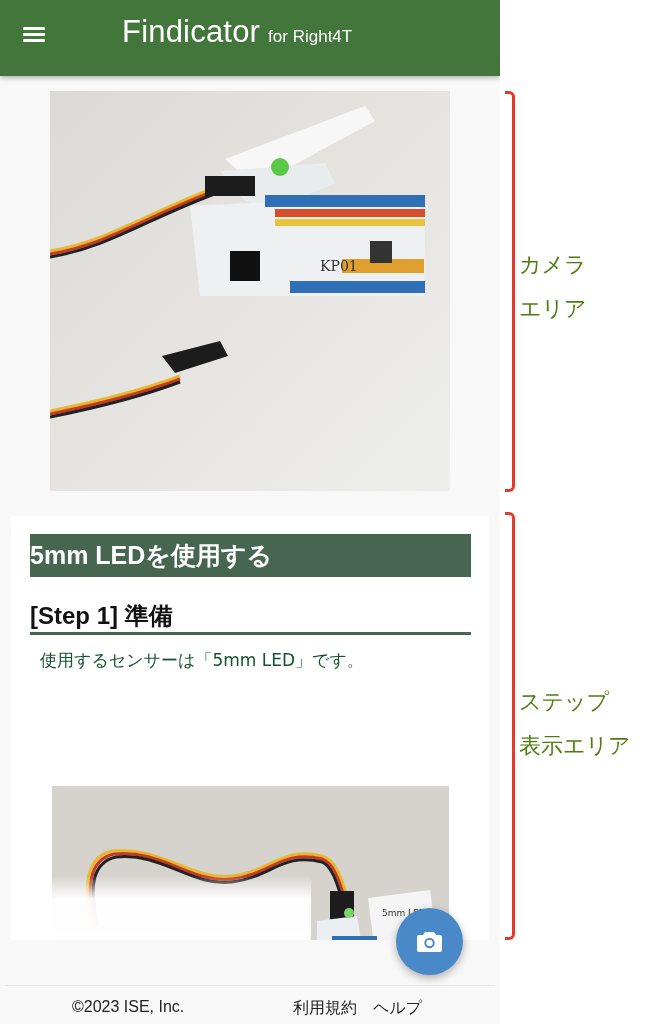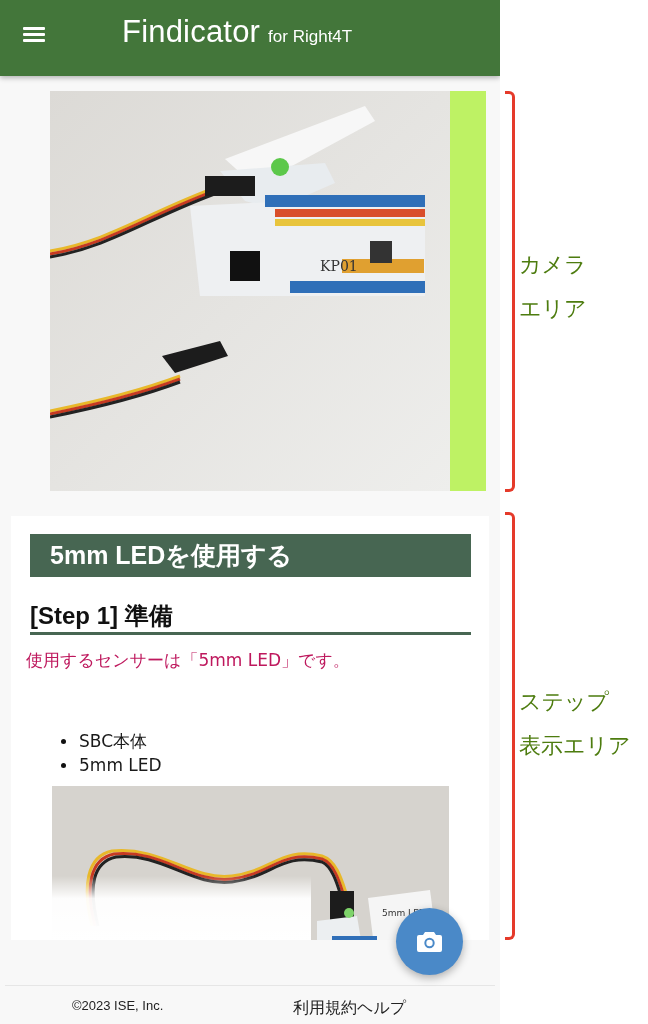--- a/index.html
+++ b/index.html
@@ -12,46 +12,46 @@
     box-shadow: 0 2px 5px rgba(0,0,0,0.28); z-index: 5; }
   .menu-btn { position: absolute; left: 16px; top: 18px; width: 36px; height: 32px; cursor: pointer; }
   .menu-btn span { position: absolute; left: 7px; width: 22px; height: 2.6px; background: #fff; border-radius: 1px; }
   .menu-btn span:nth-child(1) { top: 9px; }
   .menu-btn span:nth-child(2) { top: 15px; }
   .menu-btn span:nth-child(3) { top: 21px; }
   .app-title { position: absolute; left: 122px; top: 14px; color: #fff; white-space: nowrap; }
   .app-title .main { font-family: "Liberation Sans", sans-serif; font-size: 31px; letter-spacing: 0.2px; }
   .app-title .sub { font-family: "Liberation Sans", sans-serif; font-size: 17px; margin-left: 8px; }
 
-  .camera-area { position: absolute; left: 50px; top: 91px; width: 436px; height: 400px; background: #bef264; overflow: hidden; }
+  .camera-area { position: absolute; left: 50px; top: 91px; width: 400px; height: 400px; background: #bef264; overflow: hidden; }
   .camera-area svg { display: block; }
 
   .step-card { position: absolute; left: 11px; top: 516px; width: 478px; height: 424px; background: #ffffff; overflow: hidden; }
   .step-title { position: absolute; left: 19px; top: 18px; width: 441px; height: 43px; background: #476652;
-    color: #fff; font-family: "Liberation Sans", sans-serif; font-weight: bold; font-size: 25px; line-height: 43px; padding-left: 20px; }
+    color: #fff; font-family: "Liberation Sans", sans-serif; font-weight: bold; font-size: 25px; line-height: 43px; padding-left: 0; }
   .step-heading { position: absolute; left: 19px; top: 84px; width: 441px; font-family: "Liberation Sans", sans-serif; font-weight: bold; font-size: 24px; color: #111; }
   .step-rule { position: absolute; left: 19px; top: 116px; width: 441px; height: 3px; background: #476652; }
-  .step-text { position: absolute; left: 15px; top: 130px; width: 440px; font-size: 17px; line-height: 29px; color: #be185d; }
+  .step-text { position: absolute; left: 29px; top: 130px; width: 440px; font-size: 17px; line-height: 29px; color: #14532d; }
   .step-list { position: absolute; left: 50px; top: 213px; list-style: none; font-size: 17px; line-height: 24px; }
   .step-list li { position: relative; padding-left: 18px; }
   .step-list li::before { content: ""; position: absolute; left: 0; top: 10px; width: 5px; height: 5px; border-radius: 50%; background: #111; }
   .step-image { position: absolute; left: 41px; top: 270px; width: 397px; height: 160px; background: #d4d0cb; overflow: hidden; }
   .step-fade { position: absolute; left: 0; top: 360px; width: 300px; height: 64px;
     background: linear-gradient(to bottom, rgba(255,255,255,0) 0%, rgba(255,255,255,0.95) 35%, #fff 100%); }
   .step-hint { position: absolute; left: 6px; top: 404px; font-size: 11px; color: #d9534f; white-space: nowrap; }
 
   .fab { position: absolute; left: 396px; top: 908px; width: 67px; height: 67px; border-radius: 50%; background: #4a89c8;
     box-shadow: 0 3px 8px rgba(0,0,0,0.3); cursor: pointer; z-index: 6; }
   .fab svg { position: absolute; left: 21px; top: 22px; }
 
   .footer-rule { position: absolute; left: 5px; top: 985px; width: 490px; height: 1px; background: #e6e6e6; }
-  .footer-copy { position: absolute; left: 72px; top: 998px; font-family: "Liberation Sans", sans-serif; font-size: 13px; color: #222; }
+  .footer-copy { position: absolute; left: 72px; top: 998px; font-family: "Liberation Sans", sans-serif; font-size: 16px; color: #222; }
   .footer-links { position: absolute; left: 293px; top: 998px; font-size: 16px; color: #222; white-space: nowrap; }
   .footer-links a { color: #222; text-decoration: none; cursor: pointer; }
-  .footer-links a + a { margin-left: 0; }
+  .footer-links a + a { margin-left: 16px; }
 
   .bracket { position: absolute; left: 505px; width: 10px; border: 3px solid #e53a2a; border-left: none; border-radius: 0 6px 6px 0; }
   .bracket.camera { top: 91px; height: 401px; }
   .bracket.steps { top: 512px; height: 428px; }
   .annot { position: absolute; left: 519px; font-size: 22px; line-height: 44px; color: #4d7c0f; white-space: pre-line; }
   .annot.camera { top: 243px; }
   .annot.steps { top: 680px; }
 </style>
 </head>
 <body>
@@ -105,24 +105,20 @@
     </svg>
   </div>
 
   <section class="step-card">
     <h1 class="step-title">5mm LEDを使用する</h1>
     <h2 class="step-heading">[Step 1] 準備</h2>
     <div class="step-rule"></div>
     <p class="step-text">
       <span>使用するセンサーは「5mm LED」です。</span><br>
     </p>
-    <ul class="step-list">
-      <li>SBC本体</li>
-      <li>5mm LED</li>
-    </ul>
     <div class="step-image">
       <svg width="397" height="160" viewBox="0 0 397 160">
         <rect width="397" height="160" fill="#d6d3ce"></rect>
         <path d="M40,140 C30,100 35,70 60,65 C110,60 140,95 180,90 C220,85 230,60 270,70 C285,75 290,95 295,110" stroke="#e8b82a" stroke-width="3" fill="none"></path>
         <path d="M43,140 C33,100 38,73 62,68 C110,63 140,98 180,93 C220,88 230,63 270,73 C283,78 288,98 292,110" stroke="#c63a22" stroke-width="3" fill="none"></path>
         <path d="M46,140 C36,100 41,76 64,71 C110,66 140,101 180,96 C220,91 230,66 270,76 C281,81 286,101 289,110" stroke="#222" stroke-width="3" fill="none"></path>
         <rect x="278" y="105" width="24" height="30" fill="#1c1c1c"></rect>
         <polygon points="265,135 305,130 310,160 265,160" fill="#eceff1"></polygon>
         <circle cx="297" cy="127" r="5" fill="#7ed36a"></circle>
         <polygon points="316,112 378,104 384,150 322,160" fill="#f5f5f5"></polygon>

